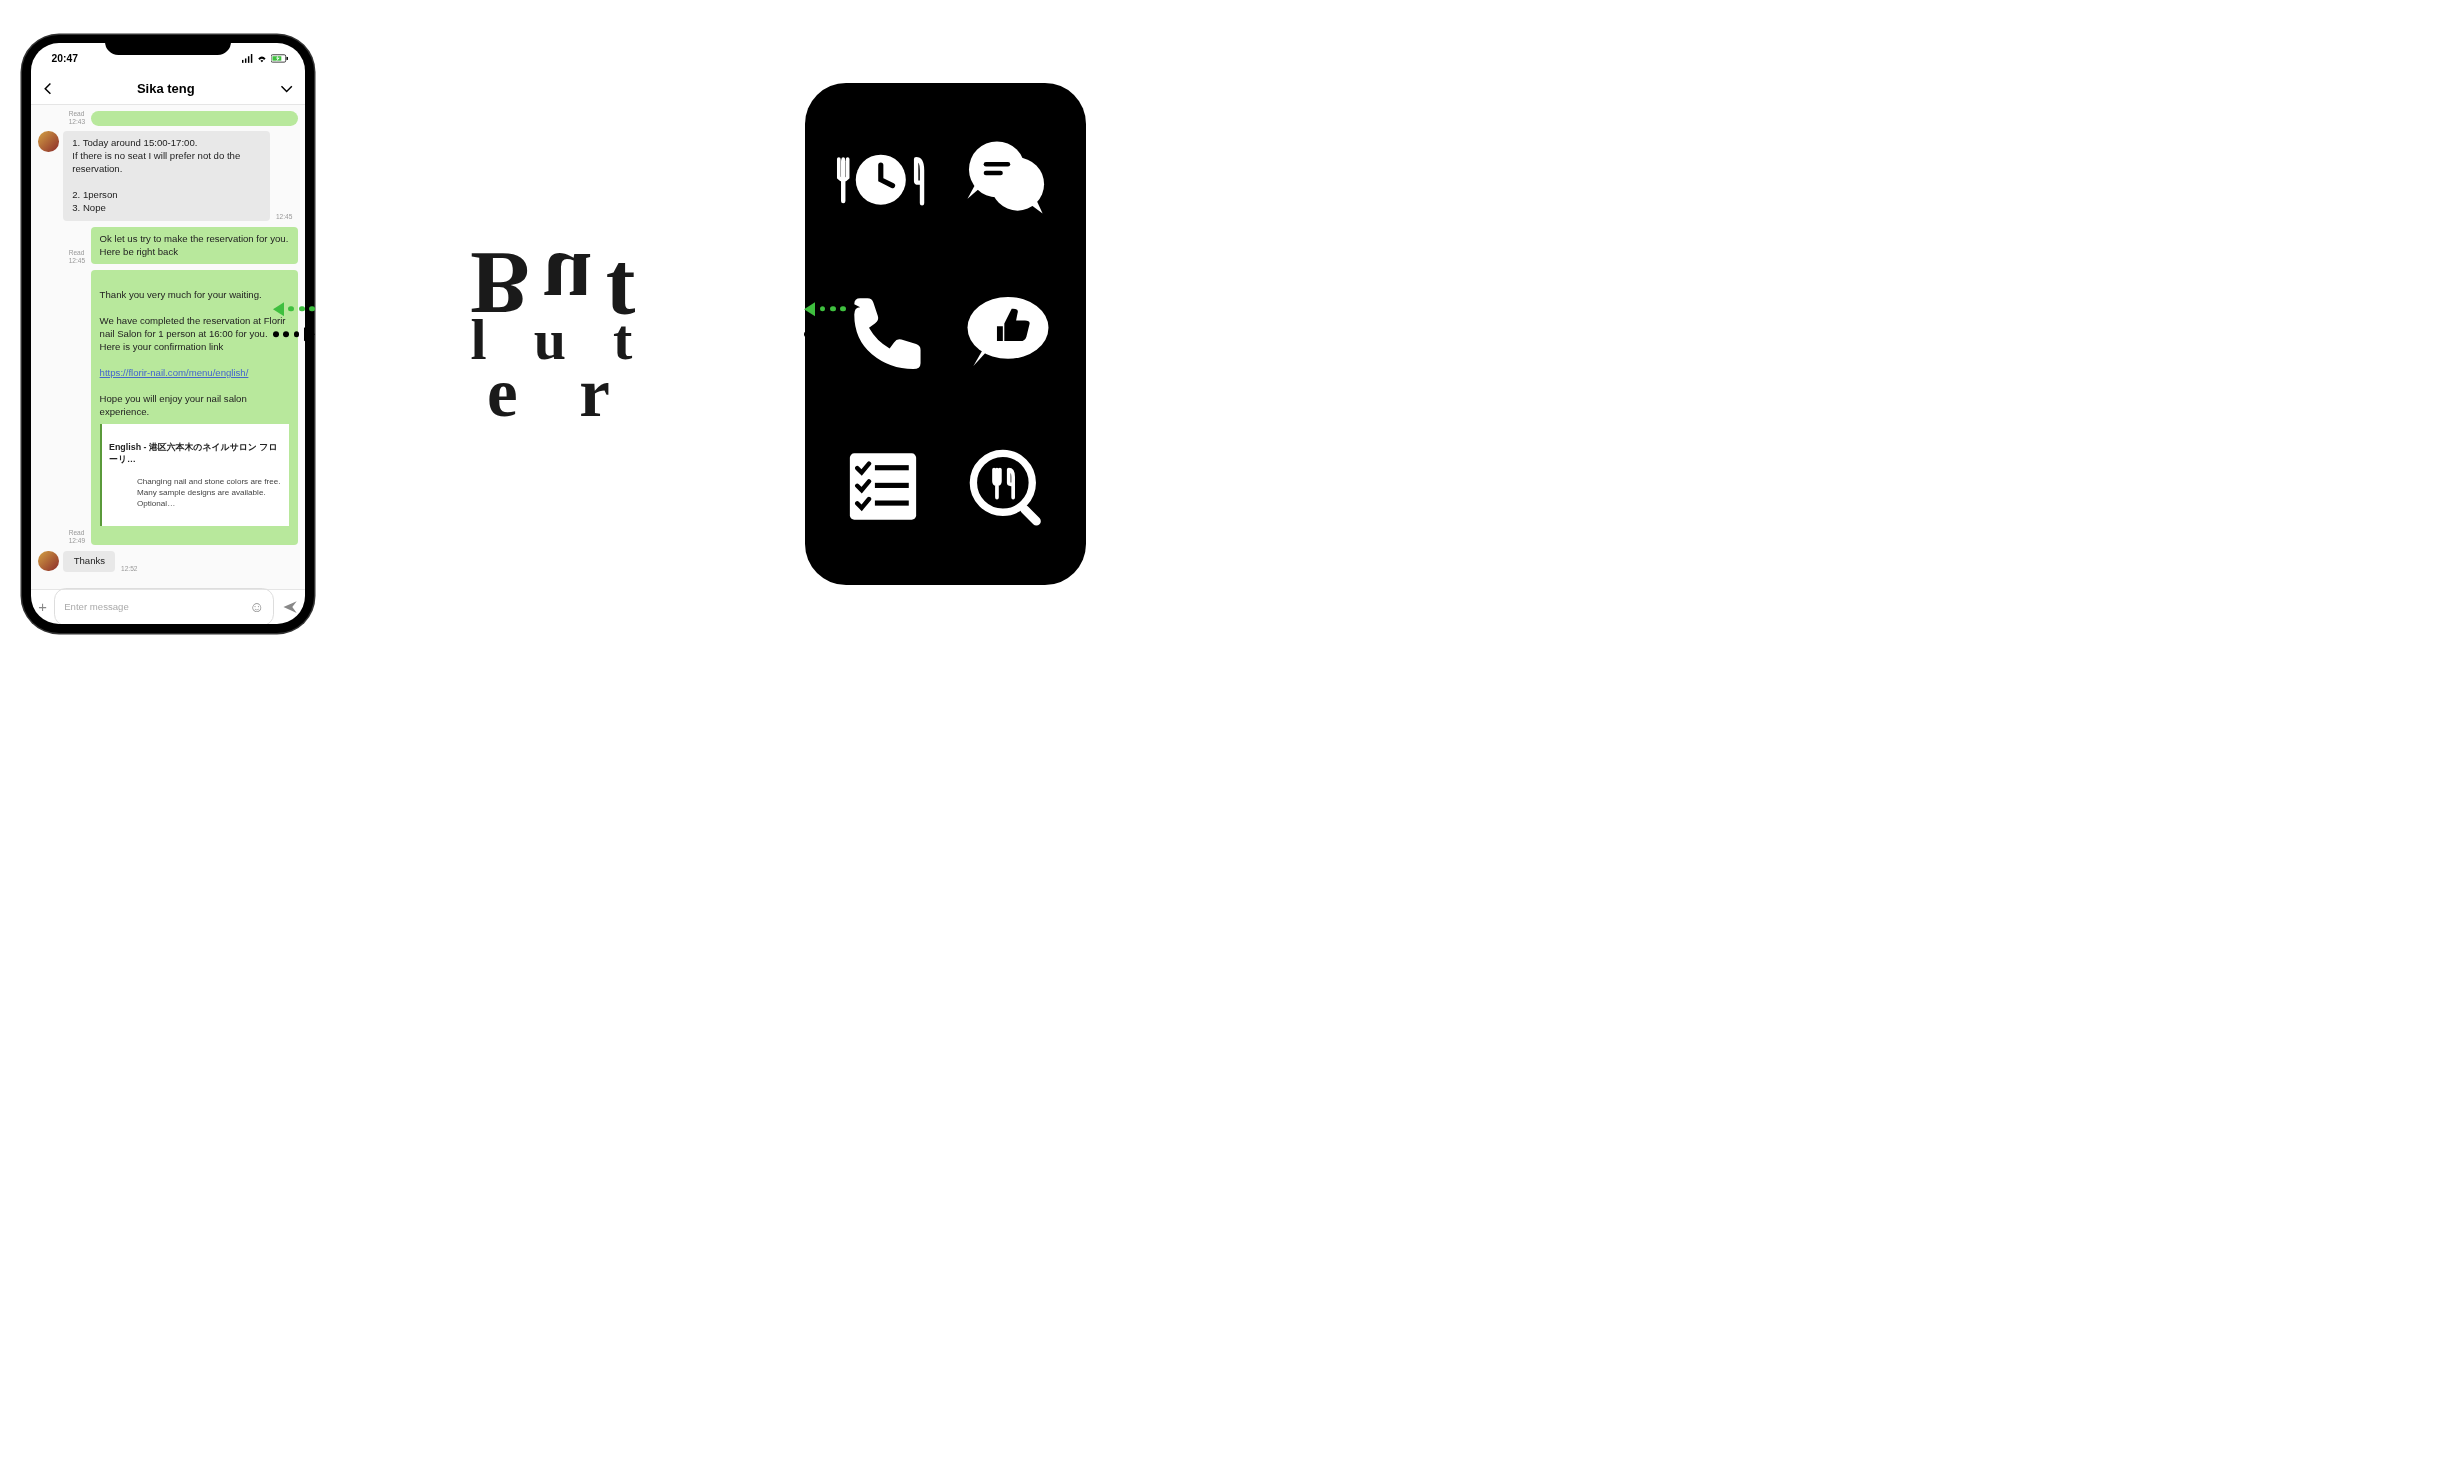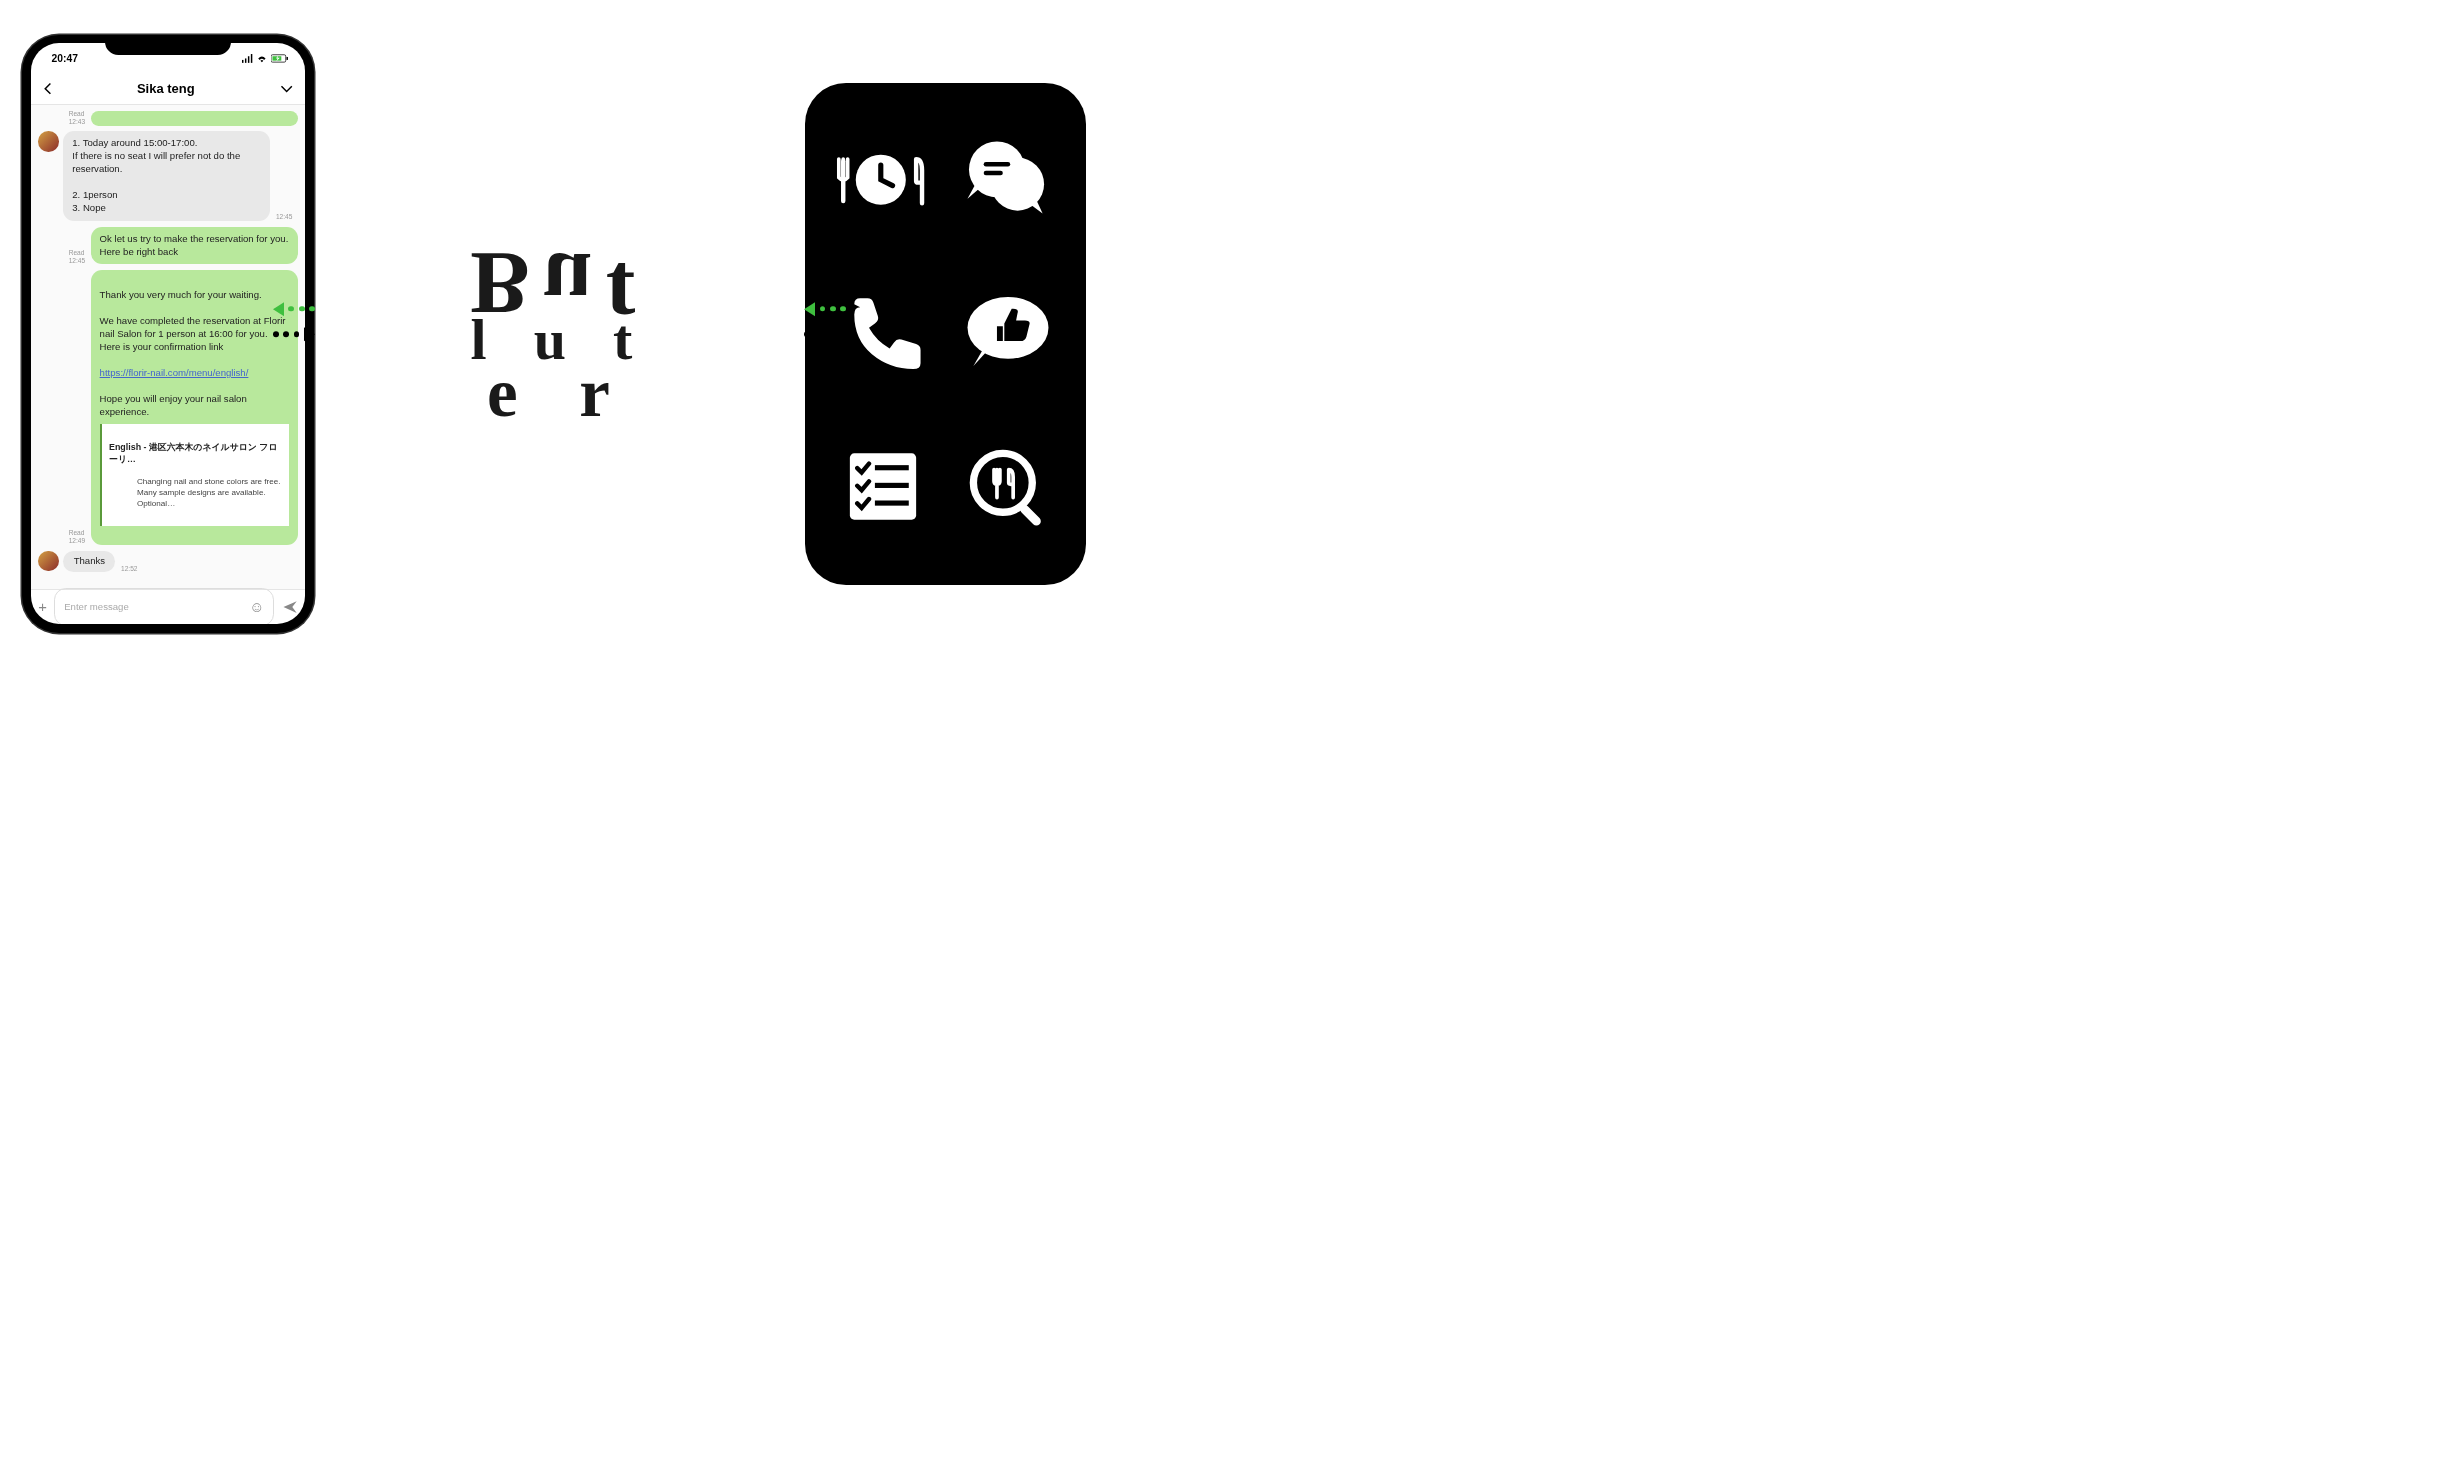--- a/index.html
+++ b/index.html
@@ -96,21 +96,21 @@
   font-size: 6.6px;
   color: #999;
   line-height: 1.2;
   white-space: pre-line;
   min-width: 17.7px;
 }
 .meta.right { text-align: right; }
 .bubble {
   max-width: 207px;
   padding: 5.9px 8.9px;
-  border-radius: 11px;
+  border-radius: 4px;
   line-height: 1.35;
   white-space: pre-line;
   word-wrap: break-word;
 }
 .bubble.gray { background: #e8e8e8; }
 .bubble.green { background: #b8e89c; }
 .bubble.green-strip {
   background: #b8e89c;
   height: 14.8px;
   border-radius: 7.4px;

